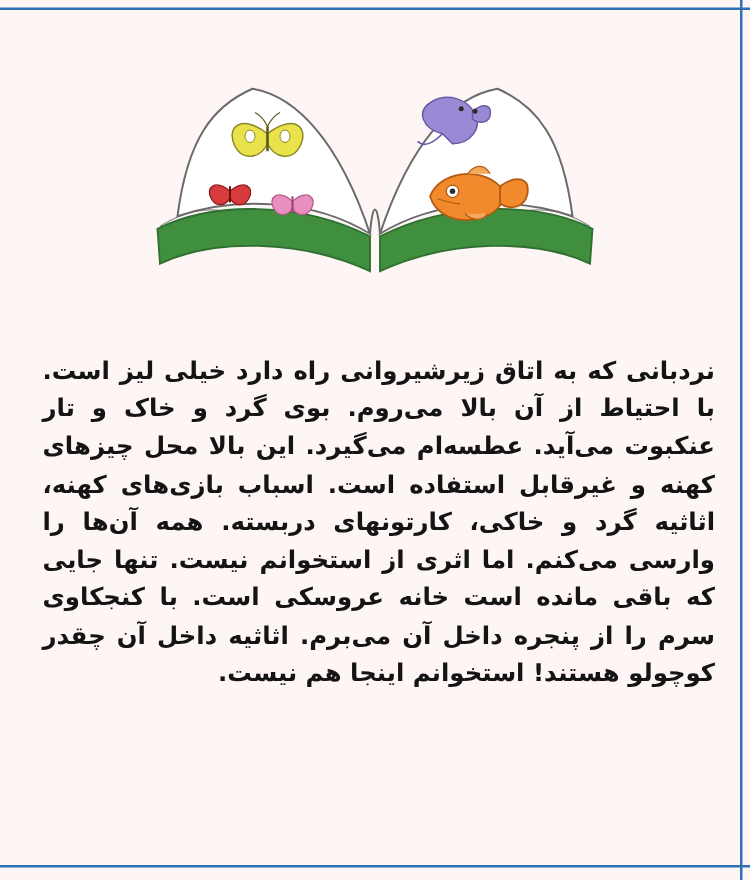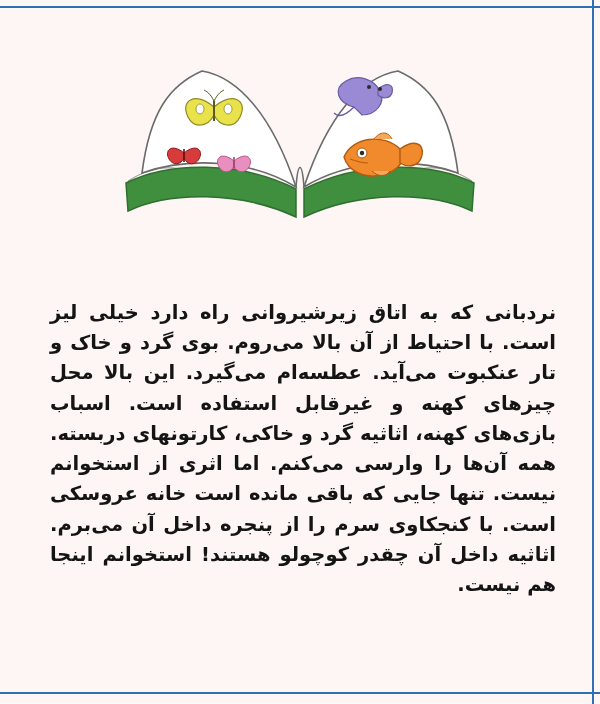--- a/index.html
+++ b/index.html
@@ -55,21 +55,21 @@
     font-size: 19.5px;
     font-weight: bold;
     line-height: 1.55;
     color: #141414;
     text-align: justify;
     text-justify: inter-word;
     direction: rtl;
     letter-spacing: 0px;
   }
   .body-text p {
-    margin: 16px;
+    margin: 0;
   }
 </style>
 </head>
 <body>
 
 <div class="page">
 
   <div class="rule rule-top"></div>
   <div class="rule rule-bottom"></div>
   <div class="rule rule-right"></div>

